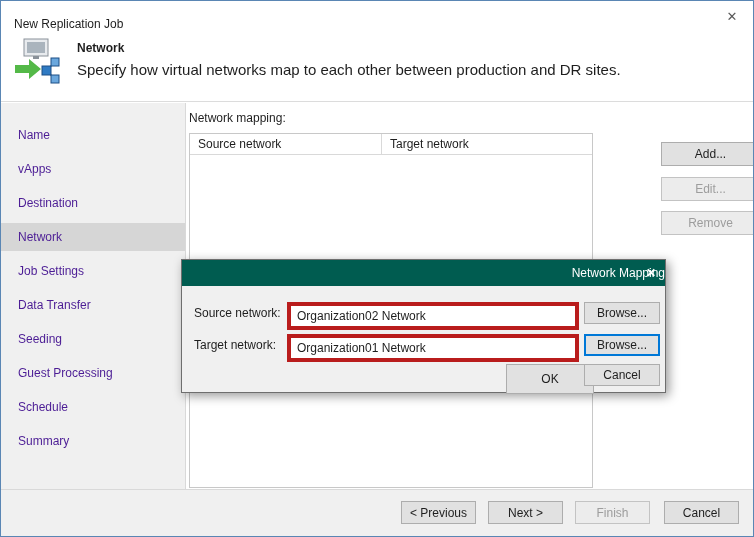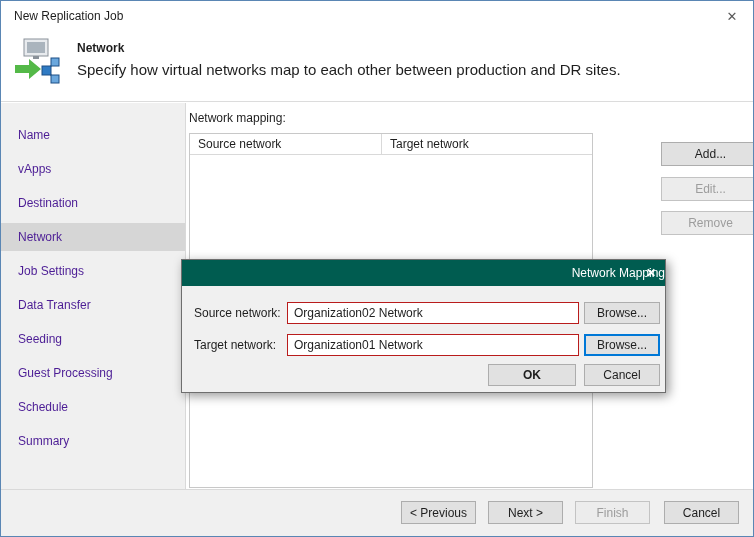--- a/index.html
+++ b/index.html
@@ -4,21 +4,21 @@
 <style>
   * { margin:0; padding:0; box-sizing:border-box; }
   html,body { background:#cfcfcf; }
   body { font-family:"Liberation Sans", sans-serif; font-size:12px; color:#1e1e1e; }
 
   .window { position:relative; width:754px; height:537px; background:#ffffff;
             border:1px solid #5a86b4; overflow:hidden; }
 
   
   .titlebar { position:absolute; top:0; left:0; right:0; height:30px; background:#fff;
-              display:flex; align-items:center; padding-left:13px; }
+              display:flex; align-items:flex-end; padding-left:13px; }
   .titlebar .title { font-size:12px; color:#1e1e1e; }
   .win-close { position:absolute; top:0; right:0; width:42px; height:30px; display:flex;
                align-items:center; justify-content:center; color:#5a5a5a; font-size:13px; cursor:pointer; }
 
   
   .header { position:absolute; top:30px; left:0; right:0; height:71px; background:#fff;
             border-bottom:1px solid #dcdcdc; }
   .header-icon { position:absolute; left:13px; top:6px; width:48px; height:52px; }
   .header-title { position:absolute; left:76px; top:10px; font-weight:bold; font-size:12px; }
   .header-desc  { position:absolute; left:76px; top:30px; font-size:15px; color:#1e1e1e; }
@@ -56,29 +56,29 @@
   .modal { position:absolute; left:180px; top:258px; width:485px; height:134px;
            background:#f0f0f0; border:1px solid #6e6e6e;
            box-shadow:3px 3px 10px rgba(0,0,0,0.4); }
   .modal-header { height:26px; background:#005c50; color:#fff; display:flex;
                   align-items:center; justify-content:flex-end; font-size:12px; position:relative; }
   .modal-close { position:absolute; right:9px; top:0; height:26px; display:flex; align-items:center;
                  color:#fff; font-weight:bold; font-size:12px; cursor:pointer; }
   .modal-row-label { position:absolute; left:12px; width:95px; height:22px; line-height:22px; }
   .lbl-source { top:42px; }
   .lbl-target { top:74px; }
-  .modal-input { position:absolute; left:105px; width:292px; height:22px;
-                 border:1px solid #b91c1c; background:#fff; font-size:12px;
+  .modal-input { position:absolute; left:105px; width:292px; height:28px;
+                 border:4px solid #b91c1c; background:#fff; font-size:12px;
                  padding:0 6px; font-family:"Liberation Sans", sans-serif; color:#1e1e1e; }
   .inp-source { top:42px; }
   .inp-target { top:74px; }
   .modal-browse { position:absolute; left:402px; width:76px; height:22px; }
   .brw-source { top:42px; }
   .brw-target { top:74px; }
-  .btn-ok     { position:absolute; left:306px; top:104px; width:88px; height:22px;font-weight:bold; }
+  .btn-ok     { position:absolute; left:324px; top:104px; width:88px; height:30px; }
   .btn-cancel-modal { position:absolute; left:402px; top:104px; width:76px; height:22px; }
 
   
   .footer { position:absolute; left:0; right:0; bottom:0; height:47px; background:#f0f0f0;
             border-top:1px solid #d9d9d9; }
   .foot-btn { position:absolute; top:11px; width:75px; height:23px; }
   .btn-prev   { left:400px; }
   .btn-next   { left:487px; }
   .btn-finish { left:574px; }
   .btn-cancel { left:663px; }

